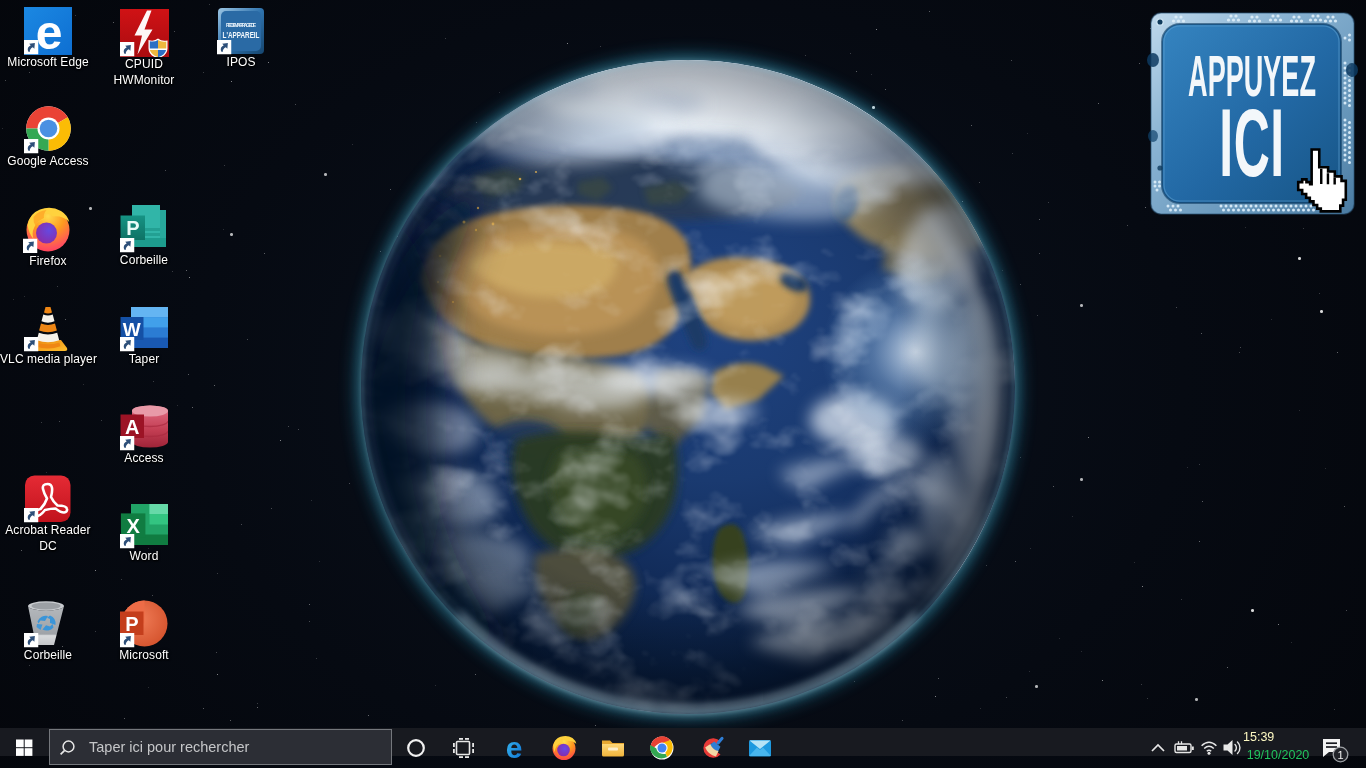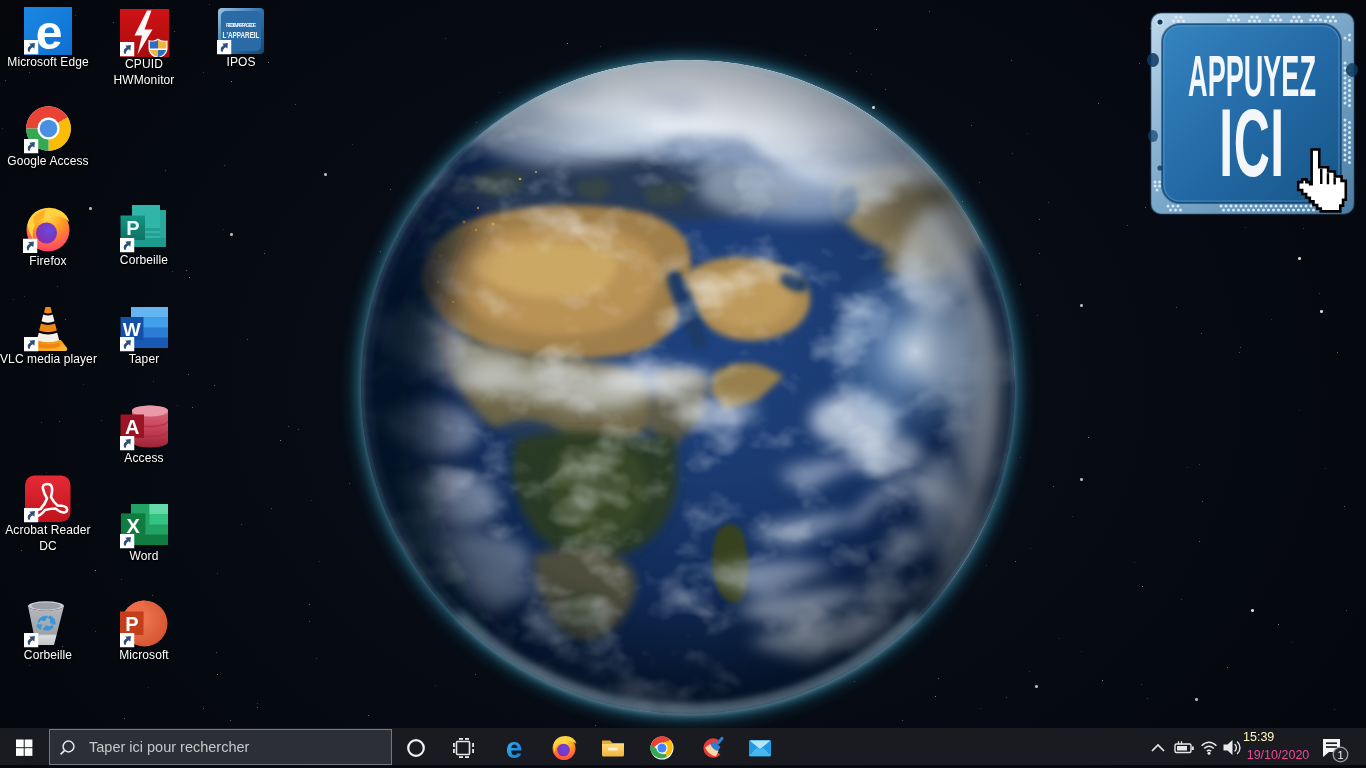--- a/index.html
+++ b/index.html
@@ -3,21 +3,21 @@
 <meta charset="utf-8">
 <style>
 html,body{margin:0;padding:0;width:1366px;height:768px;overflow:hidden;background:#05070c;}
 svg{opacity:0.999;}
 *{box-sizing:border-box;-webkit-font-smoothing:antialiased;font-family:"Liberation Sans",sans-serif;}
 #desktop{position:absolute;inset:0;background:radial-gradient(ellipse 900px 700px at 688px 387px,#0a111d 0%,#060a12 55%,#04060b 100%);}
 .stars{position:absolute;top:0;left:0;width:1px;height:1px;border-radius:50%;background:transparent;}
 .dicon{position:absolute;width:96px;text-align:center;color:#fff;}
 .dicon .ic{display:block;margin:0 auto;position:relative;}
 .dlabel{transform:translateZ(0);font-size:12px;line-height:15.5px;color:#fff;text-shadow:0 1px 2px #000,1px 1px 2px #000,0 0 3px #000;letter-spacing:0.1px;white-space:nowrap;}
-#taskbar{opacity:0.999;position:absolute;left:0;top:728px;width:1366px;height:37px;background:#191b21;}
+#taskbar{opacity:0.999;position:absolute;left:0;top:728px;width:1366px;height:28px;background:#191b21;}
 </style>
 </head>
 <body>
 <div id="desktop">
 <div class="stars" style="box-shadow:663px 154px 0 0px rgba(255,255,255,0.2),148px 548px 0 0px rgba(255,255,255,0.2),1039px 219px 0 0px rgba(255,255,255,0.45),856px 71px 0 0px rgba(255,255,255,0.45),121px 579px 0 0px rgba(255,255,255,0.28),1291px 642px 0 0px rgba(255,255,255,0.2),1181px 599px 0 0px rgba(255,255,255,0.28),95px 570px 0 0px rgba(255,255,255,0.65),858px 147px 0 0px rgba(255,255,255,0.35),1147px 698px 0 0px rgba(255,255,255,0.28),762px 99px 0 0px rgba(255,255,255,0.2),1155px 61px 0 0px rgba(255,255,255,0.45),1088px 437px 0 0px rgba(255,255,255,0.65),1199px 464px 0 0px rgba(255,255,255,0.28),368px 715px 0 0px rgba(255,255,255,0.5),1176px 307px 0 0px rgba(255,255,255,0.35),919px 294px 0 0px rgba(255,255,255,0.2),241px 524px 0 0px rgba(255,255,255,0.35),311px 500px 0 0px rgba(255,255,255,0.2),1142px 586px 0 0px rgba(255,255,255,0.65),696px 711px 0 0px rgba(255,255,255,0.45),1187px 467px 0 0px rgba(255,255,255,0.2),552px 485px 0 0px rgba(255,255,255,0.2),124px 718px 0 0px rgba(255,255,255,0.45),582px 395px 0 0px rgba(255,255,255,0.65),46px 472px 0 0px rgba(255,255,255,0.2),1011px 60px 0 0px rgba(255,255,255,0.35),264px 253px 0 0px rgba(255,255,255,0.45),165px 170px 0 0px rgba(255,255,255,0.35),280px 440px 0 0px rgba(255,255,255,0.65),850px 367px 0 0px rgba(255,255,255,0.45),472px 154px 0 0px rgba(255,255,255,0.28),475px 674px 0 0px rgba(255,255,255,0.45),1206px 186px 0 0px rgba(255,255,255,0.2),298px 429px 0 0px rgba(255,255,255,0.35),257px 707px 0 0px rgba(255,255,255,0.5),935px 696px 0 0px rgba(255,255,255,0.65),815px 408px 0 0px rgba(255,255,255,0.45),1299px 410px 0 0px rgba(255,255,255,0.2),427px 451px 0 0px rgba(255,255,255,0.35),1230px 53px 0 0px rgba(255,255,255,0.28),1098px 103px 0 0px rgba(255,255,255,0.5),144px 212px 0 0px rgba(255,255,255,0.28),1299px 258px 0 1px rgba(255,255,255,0.85),971px 125px 0 0px rgba(255,255,255,0.45),954px 491px 0 0px rgba(255,255,255,0.2),295px 104px 0 0px rgba(255,255,255,0.35),980px 708px 0 0px rgba(255,255,255,0.2),420px 540px 0 0px rgba(255,255,255,0.2),1081px 305px 0 1px rgba(255,255,255,0.7),534px 530px 0 0px rgba(255,255,255,0.28),728px 228px 0 0px rgba(255,255,255,0.35),1303px 228px 0 0px rgba(255,255,255,0.28),490px 410px 0 0px rgba(255,255,255,0.28),409px 530px 0 0px rgba(255,255,255,0.2),57px 286px 0 0px rgba(255,255,255,0.28),1239px 352px 0 0px rgba(255,255,255,0.35),746px 82px 0 0px rgba(255,255,255,0.28),962px 201px 0 0px rgba(255,255,255,0.45),1278px 624px 0 0px rgba(255,255,255,0.65),1337px 352px 0 0px rgba(255,255,255,0.5),1352px 122px 0 0px rgba(255,255,255,0.5),979px 182px 0 0px rgba(255,255,255,0.35),177px 405px 0 0px rgba(255,255,255,0.2),325px 174px 0 1px rgba(255,255,255,0.7),309px 604px 0 0px rgba(255,255,255,0.5),1252px 610px 0 1px rgba(255,255,255,0.85),319px 561px 0 0px rgba(255,255,255,0.2),29px 665px 0 0px rgba(255,255,255,0.28),888px 199px 0 0px rgba(255,255,255,0.5),57px 257px 0 0px rgba(255,255,255,0.28),1201px 333px 0 0px rgba(255,255,255,0.45),268px 62px 0 0px rgba(255,255,255,0.65),938px 678px 0 0px rgba(255,255,255,0.45),1027px 133px 0 0px rgba(255,255,255,0.2),901px 187px 0 0px rgba(255,255,255,0.28),352px 144px 0 0px rgba(255,255,255,0.2),1139px 63px 0 0px rgba(255,255,255,0.45),217px 573px 0 0px rgba(255,255,255,0.28),567px 43px 0 0px rgba(255,255,255,0.65),1150px 28px 0 0px rgba(255,255,255,0.5),907px 333px 0 0px rgba(255,255,255,0.28),567px 463px 0 0px rgba(255,255,255,0.45),1039px 253px 0 0px rgba(255,255,255,0.35),1145px 207px 0 0px rgba(255,255,255,0.5),853px 124px 0 0px rgba(255,255,255,0.35),148px 687px 0 0px rgba(255,255,255,0.2),435px 685px 0 0px rgba(255,255,255,0.2),316px 658px 0 0px rgba(255,255,255,0.28),518px 140px 0 1px rgba(255,255,255,0.7),192px 407px 0 0px rgba(255,255,255,0.5),458px 165px 0 0px rgba(255,255,255,0.45),694px 431px 0 0px rgba(255,255,255,0.35),188px 374px 0 0px rgba(255,255,255,0.45),902px 720px 0 0px rgba(255,255,255,0.35),1059px 638px 0 0px rgba(255,255,255,0.2),231px 234px 0 1px rgba(255,255,255,0.7),172px 271px 0 0px rgba(255,255,255,0.28),553px 132px 0 0px rgba(255,255,255,0.65),831px 152px 0 0px rgba(255,255,255,0.45),669px 91px 0 0px rgba(255,255,255,0.28),871px 74px 0 0px rgba(255,255,255,0.2),1299px 90px 0 0px rgba(255,255,255,0.5),1245px 227px 0 0px rgba(255,255,255,0.2),929px 11px 0 0px rgba(255,255,255,0.45),548px 636px 0 0px rgba(255,255,255,0.28),224px 165px 0 0px rgba(255,255,255,0.28),413px 319px 0 0px rgba(255,255,255,0.28),593px 456px 0 0px rgba(255,255,255,0.28),554px 355px 0 0px rgba(255,255,255,0.65),75px 15px 0 0px rgba(255,255,255,0.28),1053px 486px 0 0px rgba(255,255,255,0.45),217px 674px 0 0px rgba(255,255,255,0.65),1344px 506px 0 0px rgba(255,255,255,0.45),1037px 315px 0 0px rgba(255,255,255,0.28),701px 203px 0 0px rgba(255,255,255,0.5),828px 355px 0 1px rgba(255,255,255,0.7),29px 72px 0 0px rgba(255,255,255,0.35),882px 167px 0 0px rgba(255,255,255,0.45),1036px 686px 0 1px rgba(255,255,255,0.7),600px 46px 0 0px rgba(255,255,255,0.28),550px 456px 0 0px rgba(255,255,255,0.35),673px 560px 0 0px rgba(255,255,255,0.2),633px 223px 0 0px rgba(255,255,255,0.2),686px 390px 0 0px rgba(255,255,255,0.35),1029px 671px 0 0px rgba(255,255,255,0.2),186px 270px 0 0px rgba(255,255,255,0.5),818px 600px 0 0px rgba(255,255,255,0.2),613px 311px 0 0px rgba(255,255,255,0.2),1199px 541px 0 0px rgba(255,255,255,0.5),1346px 610px 0 0px rgba(255,255,255,0.35),1012px 153px 0 0px rgba(255,255,255,0.28),89px 525px 0 0px rgba(255,255,255,0.28),1072px 516px 0 0px rgba(255,255,255,0.2),1196px 699px 0 1px rgba(255,255,255,0.7),174px 31px 0 0px rgba(255,255,255,0.35),214px 385px 0 0px rgba(255,255,255,0.5),1285px 19px 0 0px rgba(255,255,255,0.28),1002px 270px 0 0px rgba(255,255,255,0.2),1030px 548px 0 0px rgba(255,255,255,0.2),970px 258px 0 0px rgba(255,255,255,0.65),480px 210px 0 0px rgba(255,255,255,0.45),1011px 391px 0 0px rgba(255,255,255,0.35),95px 631px 0 0px rgba(255,255,255,0.28),158px 614px 0 0px rgba(255,255,255,0.35),1334px 709px 0 0px rgba(255,255,255,0.28),25px 493px 0 0px rgba(255,255,255,0.35),203px 708px 0 0px rgba(255,255,255,0.45),595px 725px 0 0px rgba(255,255,255,0.45),954px 477px 0 0px rgba(255,255,255,0.5),638px 87px 0 0px rgba(255,255,255,0.5),593px 469px 0 0px rgba(255,255,255,0.45),550px 396px 0 0px rgba(255,255,255,0.28),152px 595px 0 0px rgba(255,255,255,0.35),736px 135px 0 0px rgba(255,255,255,0.35),230px 720px 0 0px rgba(255,255,255,0.45),995px 403px 0 0px rgba(255,255,255,0.2),1006px 697px 0 0px rgba(255,255,255,0.35),288px 426px 0 0px rgba(255,255,255,0.35),247px 339px 0 0px rgba(255,255,255,0.35),815px 122px 0 0px rgba(255,255,255,0.5),24px 296px 0 0px rgba(255,255,255,0.2),804px 399px 0 1px rgba(255,255,255,0.7),738px 438px 0 0px rgba(255,255,255,0.5),574px 104px 0 0px rgba(255,255,255,0.35),1300px 152px 0 0px rgba(255,255,255,0.35),893px 523px 0 0px rgba(255,255,255,0.35),876px 29px 0 0px rgba(255,255,255,0.65),1134px 562px 0 0px rgba(255,255,255,0.2),101px 420px 0 0px rgba(255,255,255,0.28),1319px 293px 0 0px rgba(255,255,255,0.28),349px 483px 0 0px rgba(255,255,255,0.35),609px 261px 0 0px rgba(255,255,255,0.35),831px 671px 0 0px rgba(255,255,255,0.45),1141px 684px 0 0px rgba(255,255,255,0.28),1317px 165px 0 0px rgba(255,255,255,0.45),1127px 225px 0 0px rgba(255,255,255,0.35),921px 437px 0 0px rgba(255,255,255,0.28),499px 92px 0 0px rgba(255,255,255,0.2),653px 244px 0 0px rgba(255,255,255,0.28),41px 422px 0 0px rgba(255,255,255,0.28),771px 276px 0 0px rgba(255,255,255,0.2),1020px 284px 0 0px rgba(255,255,255,0.35),257px 703px 0 0px rgba(255,255,255,0.28),189px 277px 0 0px rgba(255,255,255,0.65),818px 661px 0 0px rgba(255,255,255,0.35),44px 130px 0 0px rgba(255,255,255,0.45),1202px 501px 0 0px rgba(255,255,255,0.45),1081px 479px 0 1px rgba(255,255,255,0.7),223px 229px 0 0px rgba(255,255,255,0.2),1325px 468px 0 0px rgba(255,255,255,0.2),2px 128px 0 0px rgba(255,255,255,0.2),1321px 311px 0 1px rgba(255,255,255,0.85),1081px 651px 0 0px rgba(255,255,255,0.2),203px 72px 0 0px rgba(255,255,255,0.28),794px 267px 0 0px rgba(255,255,255,0.2),21px 550px 0 0px rgba(255,255,255,0.45),570px 323px 0 0px rgba(255,255,255,0.28),973px 538px 0 0px rgba(255,255,255,0.28),59px 421px 0 0px rgba(255,255,255,0.35),113px 22px 0 0px rgba(255,255,255,0.45),166px 263px 0 0px rgba(255,255,255,0.45),758px 232px 0 0px rgba(255,255,255,0.35),861px 371px 0 0px rgba(255,255,255,0.28),13px 299px 0 0px rgba(255,255,255,0.2),420px 507px 0 1px rgba(255,255,255,0.85),397px 236px 0 0px rgba(255,255,255,0.35),604px 111px 0 1px rgba(255,255,255,0.85),1249px 191px 0 0px rgba(255,255,255,0.65),854px 681px 0 0px rgba(255,255,255,0.28),805px 55px 0 0px rgba(255,255,255,0.28),850px 53px 0 0px rgba(255,255,255,0.28),805px 460px 0 0px rgba(255,255,255,0.65),231px 81px 0 0px rgba(255,255,255,0.65),390px 189px 0 0px rgba(255,255,255,0.45),65px 319px 0 0px rgba(255,255,255,0.45),765px 339px 0 0px rgba(255,255,255,0.2),5px 80px 0 0px rgba(255,255,255,0.35),860px 126px 0 0px rgba(255,255,255,0.28),778px 365px 0 0px rgba(255,255,255,0.65),885px 89px 0 0px rgba(255,255,255,0.45),400px 381px 0 0px rgba(255,255,255,0.45),395px 331px 0 0px rgba(255,255,255,0.45),62px 646px 0 0px rgba(255,255,255,0.45),83px 384px 0 0px rgba(255,255,255,0.2),126px 263px 0 0px rgba(255,255,255,0.2),1240px 347px 0 0px rgba(255,255,255,0.35),1263px 44px 0 0px rgba(255,255,255,0.35),564px 304px 0 0px rgba(255,255,255,0.2),49px 239px 0 0px rgba(255,255,255,0.45),791px 257px 0 0px rgba(255,255,255,0.65),271px 508px 0 0px rgba(255,255,255,0.35),309px 621px 0 0px rgba(255,255,255,0.35),943px 370px 0 0px rgba(255,255,255,0.5),1048px 202px 0 0px rgba(255,255,255,0.28),506px 417px 0 0px rgba(255,255,255,0.2),986px 565px 0 0px rgba(255,255,255,0.28),873px 107px 0 1px rgba(255,255,255,0.85),1279px 86px 0 0px rgba(255,255,255,0.45),1020px 457px 0 0px rgba(255,255,255,0.28),853px 471px 0 0px rgba(255,255,255,0.28),1102px 680px 0 0px rgba(255,255,255,0.65),601px 286px 0 0px rgba(255,255,255,0.35),520px 266px 0 0px rgba(255,255,255,0.28),380px 251px 0 0px rgba(255,255,255,0.35),1184px 192px 0 0px rgba(255,255,255,0.45),515px 251px 0 0px rgba(255,255,255,0.28),1330px 102px 0 0px rgba(255,255,255,0.2),209px 4px 0 0px rgba(255,255,255,0.28),918px 382px 0 0px rgba(255,255,255,0.35),476px 122px 0 0px rgba(255,255,255,0.28),153px 381px 0 0px rgba(255,255,255,0.28),919px 617px 0 0px rgba(255,255,255,0.2),216px 652px 0 0px rgba(255,255,255,0.35),445px 38px 0 0px rgba(255,255,255,0.28),90px 208px 0 1px rgba(255,255,255,0.7),1227px 667px 0 0px rgba(255,255,255,0.5),670px 418px 0 0px rgba(255,255,255,0.28),1271px 319px 0 0px rgba(255,255,255,0.2),1015px 561px 0 0px rgba(255,255,255,0.45)"></div>
 <svg width="820" height="790" viewBox="0 0 820 790" style="position:absolute;left:278px;top:-8px" xmlns="http://www.w3.org/2000/svg">
 <defs>
 <radialGradient id="ocean" cx="54%" cy="40%" r="64%">
  <stop offset="0%" stop-color="#1f4382"></stop>
  <stop offset="38%" stop-color="#1a3a70"></stop>
@@ -665,21 +665,21 @@
   <path d="M5.2 10.5 Q10 6 14.8 10.5" stroke-width="1.5"></path>
   <path d="M7.8 13.2 Q10 11.2 12.2 13.2" stroke-width="1.5"></path>
  </g>
  <circle cx="10" cy="15.3" r="1.5" fill="#e8e8e8"></circle>
 </svg>
 <svg width="22" height="20" style="position:absolute;left:1221px;top:10px" xmlns="http://www.w3.org/2000/svg">
  <path d="M2.5 6.5 v6 h4 l5 4.5 v-15 l-5 4.5 Z" fill="#e8e8e8"></path>
  <path d="M14 6.5 a4.5 4.5 0 0 1 0 6.5 M16.5 4 a8 8 0 0 1 0 11.5" fill="none" stroke="#e8e8e8" stroke-width="1.4" stroke-linecap="round"></path>
 </svg>
 <div style="position:absolute;left:1243px;top:3px;width:70px;text-align:left;font-size:12.5px;color:#fef9c3;line-height:13px;">15:39</div>
-<div style="position:absolute;left:1235px;top:21px;width:86px;text-align:center;font-size:12.5px;color:#ec4899;line-height:13px;">19/10/2020</div>
+<div style="position:absolute;left:1235px;top:21px;width:86px;text-align:center;font-size:12.5px;color:#22c55e;line-height:13px;">19/10/2020</div>
 <svg width="30" height="27" style="position:absolute;left:1320px;top:9px" xmlns="http://www.w3.org/2000/svg">
  <path d="M3 2 h17 v13 h-11 l-6 5 Z" fill="#f4f4f4"></path>
  <g stroke="#191b21" stroke-width="1.7">
           <line x1="6" y1="6.2" x2="17" y2="6.2"></line>
           <line x1="6" y1="10" x2="17" y2="10"></line>
         </g>
  <circle cx="20.5" cy="17.5" r="7.3" fill="#22242a" stroke="#9fa2a6" stroke-width="1.3"></circle>
  <text x="20.5" y="21.5" text-anchor="middle" font-size="11" fill="#f4f4f4">1</text>
 </svg>
 

